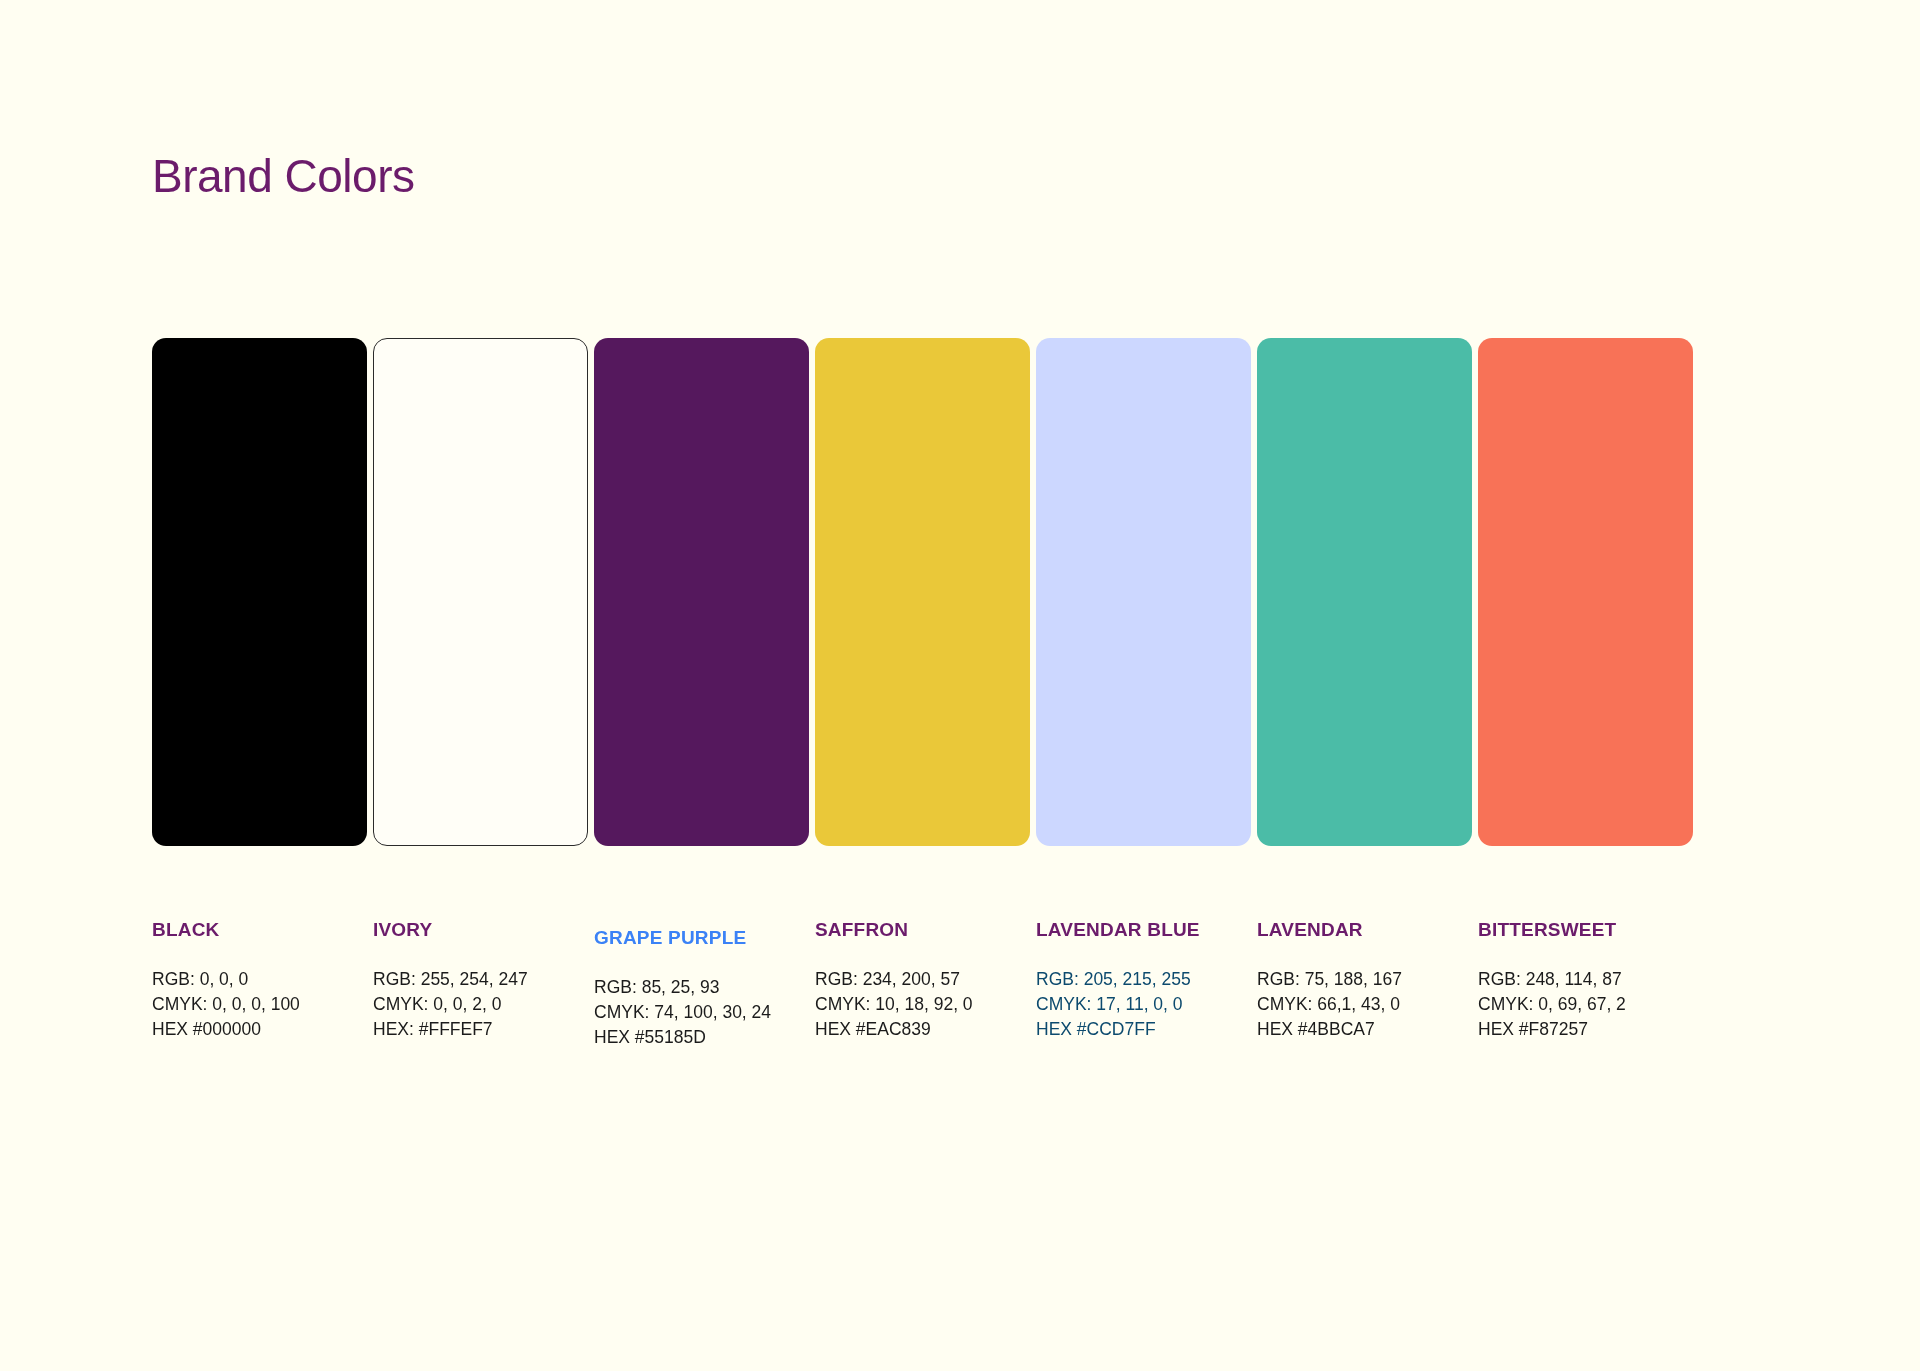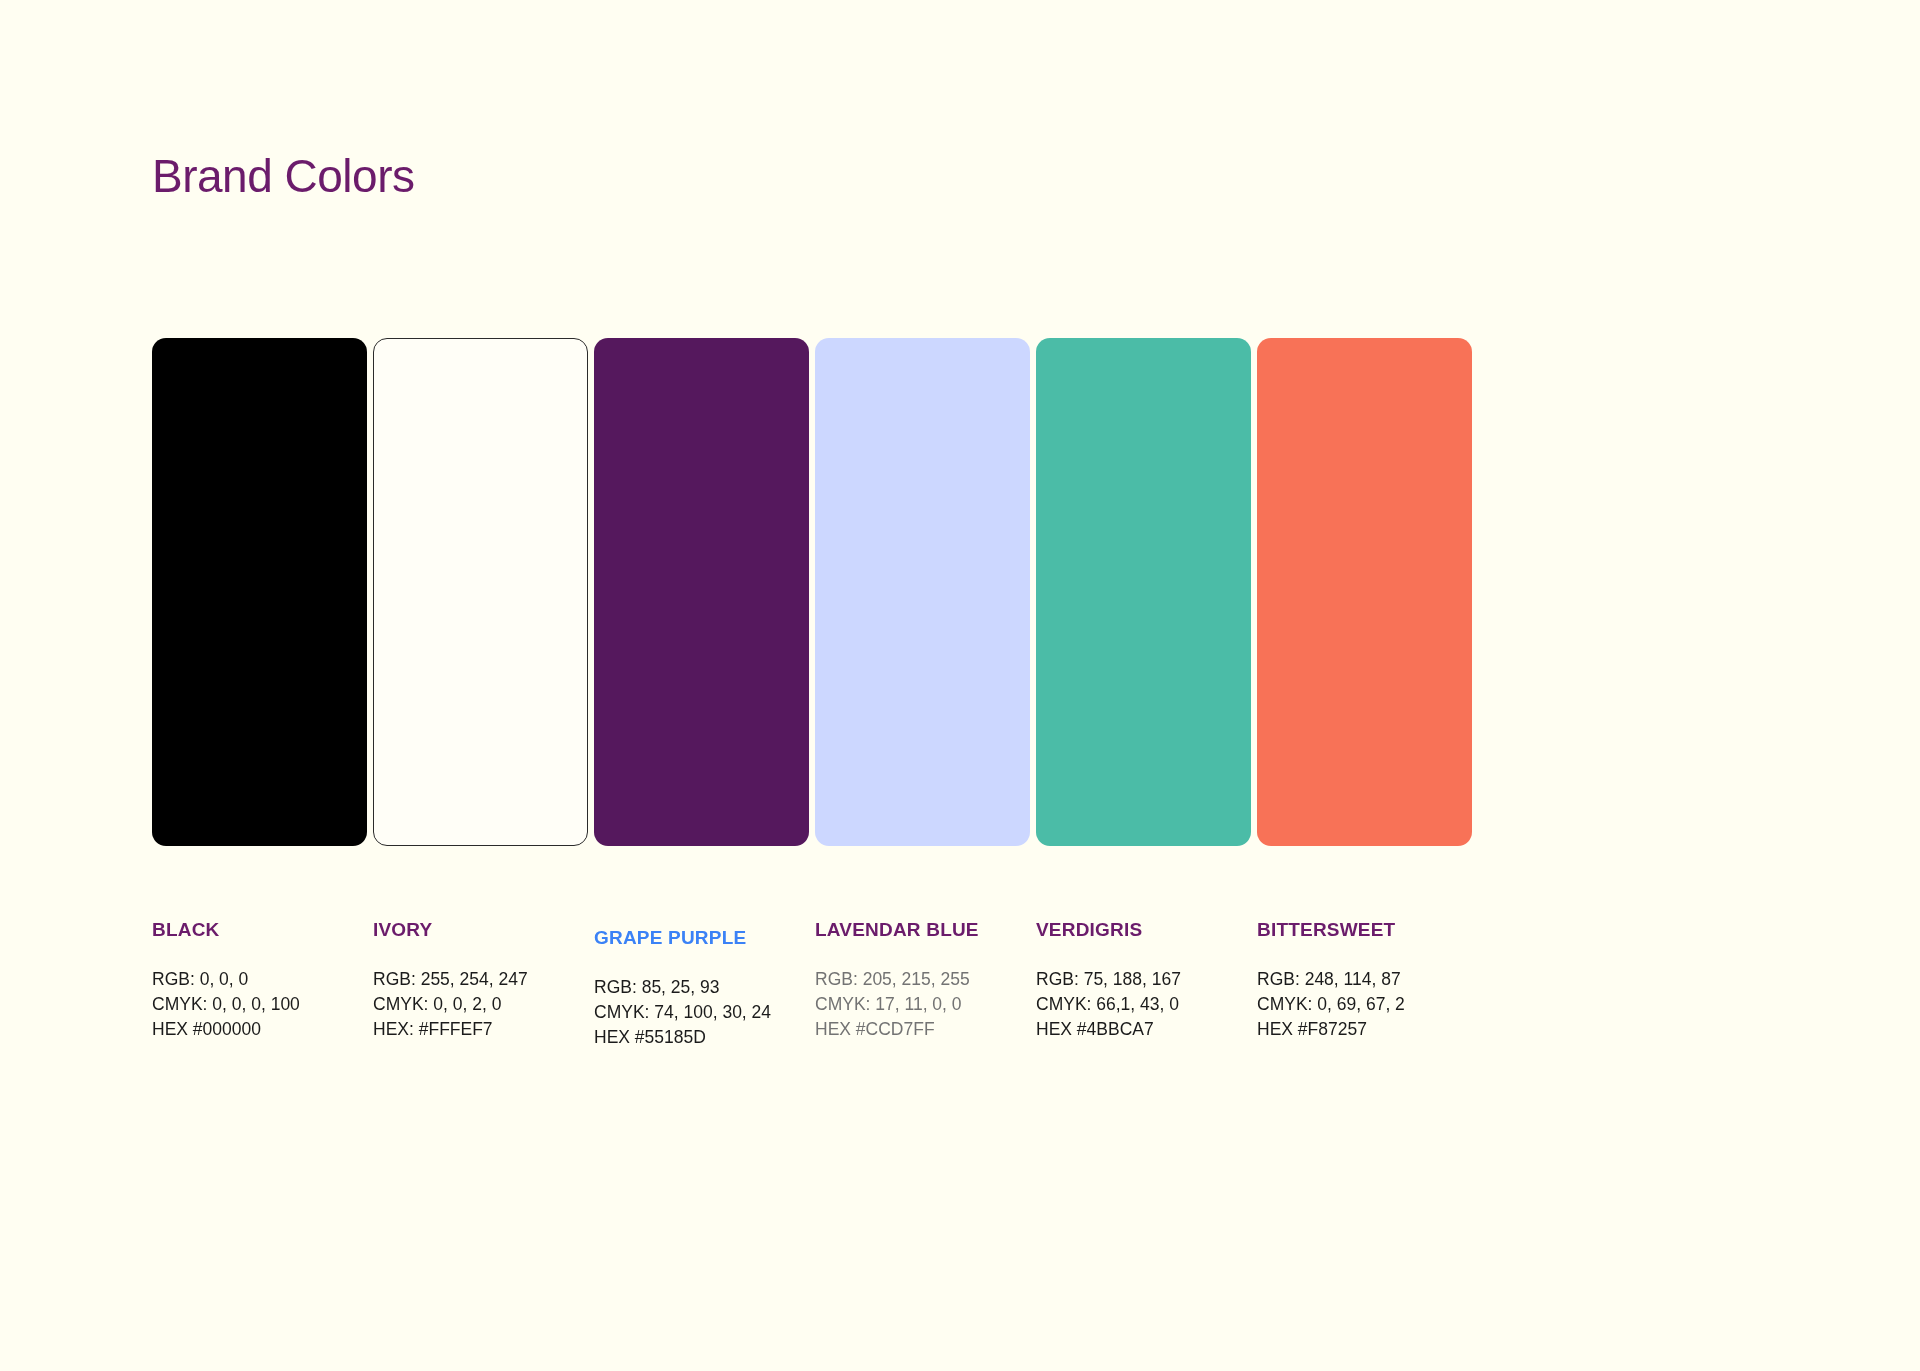--- a/index.html
+++ b/index.html
@@ -129,37 +129,48 @@
       <div class="swatch-meta nudged">
         <div class="swatch-name" style="color: #3b82f6;">GRAPE PURPLE</div>
         <div class="swatch-values" style="color: rgb(27, 27, 27);">
           <div>RGB: 85, 25, 93</div>
           <div>CMYK: 74, 100, 30, 24</div>
           <div>HEX  #55185D</div>
         </div>
       </div>
     </div>
 
+    <div class="swatch-col">
+      <div class="swatch-chip" style="background: rgb(234, 200, 57);"></div>
+      <div class="swatch-meta">
+        <div class="swatch-name" style="color: rgb(107, 28, 107);">SAFFRON</div>
+        <div class="swatch-values" style="color: rgb(27, 27, 27);">
+          <div>RGB: 234, 200, 57</div>
+          <div>CMYK: 10, 18, 92, 0</div>
+          <div>HEX  #EAC839</div>
+        </div>
+      </div>
+    </div>
 
     <div class="swatch-col">
       <div class="swatch-chip" style="background: rgb(204, 215, 255);"></div>
       <div class="swatch-meta">
         <div class="swatch-name" style="color: rgb(107, 28, 107);">LAVENDAR BLUE</div>
-        <div class="swatch-values" style="color: #737373;">
+        <div class="swatch-values" style="color: #0c4a6e;">
           <div>RGB: 205, 215, 255</div>
           <div>CMYK: 17, 11, 0, 0</div>
           <div>HEX #CCD7FF</div>
         </div>
       </div>
     </div>
 
     <div class="swatch-col">
       <div class="swatch-chip" style="background: rgb(75, 188, 167);"></div>
       <div class="swatch-meta">
-        <div class="swatch-name" style="color: rgb(107, 28, 107);">VERDIGRIS</div>
+        <div class="swatch-name" style="color: rgb(107, 28, 107);">LAVENDAR</div>
         <div class="swatch-values" style="color: rgb(27, 27, 27);">
           <div>RGB: 75, 188, 167</div>
           <div>CMYK: 66,1, 43, 0</div>
           <div>HEX #4BBCA7</div>
         </div>
       </div>
     </div>
 
     <div class="swatch-col">
       <div class="swatch-chip" style="background: rgb(248, 114, 87);"></div>

